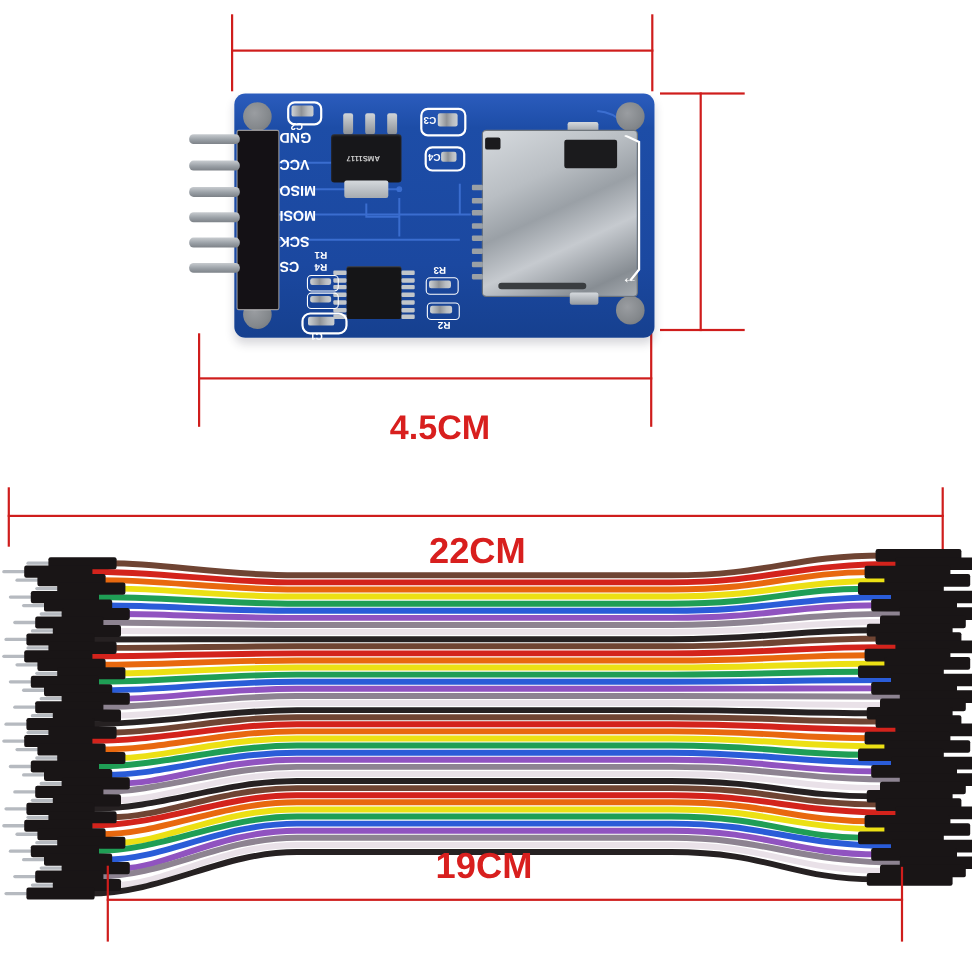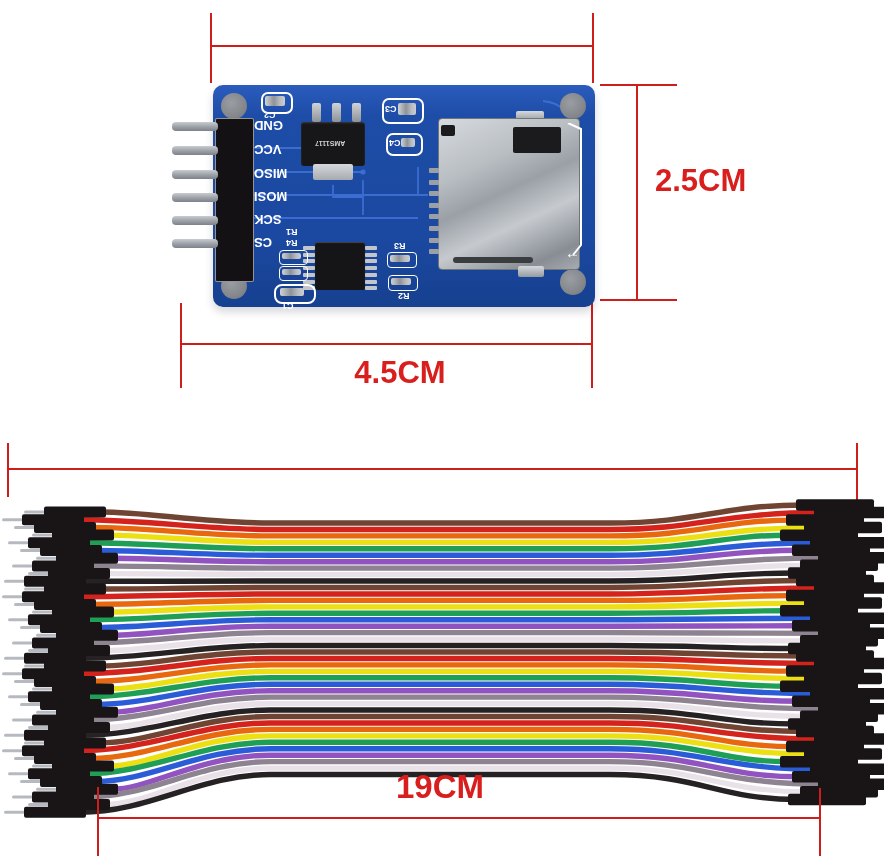--- a/index.html
+++ b/index.html
@@ -50,29 +50,28 @@
 </style>
 </head>
 <body>
 
 <div class="canvas">
 
   <div class="vline" style="left:210px;top:13px;height:70px;"></div>
   <div class="vline" style="left:592px;top:13px;height:70px;"></div>
   <div class="hline" style="left:210px;top:45px;width:384px;"></div>
 
-  <div class="dim-label dim-big" style="left:655px;top:165px;width:116px;text-align:left;">2.5CM</div>
   <div class="hline" style="left:600px;top:84px;width:77px;"></div>
   <div class="hline" style="left:600px;top:299px;width:77px;"></div>
   <div class="vline" style="left:636px;top:84px;height:217px;"></div>
 
   <div class="vline" style="left:180px;top:303px;height:85px;"></div>
   <div class="vline" style="left:591px;top:300px;height:88px;"></div>
   <div class="hline" style="left:180px;top:343px;width:413px;"></div>
-  <div class="dim-label dim-big" style="left:338px;top:357px;width:124px;">4.5CM</div>
+  <div class="dim-label dim-big" style="left:338px;top:373px;width:124px;">4.5CM</div>
 
   <div class="board">
 
     <svg class="abs" style="left:0;top:0;" width="382" height="222" viewBox="0 0 382 222">
       <g stroke="#3e71d4" stroke-width="1.8" fill="none" opacity="0.9">
         <path d="M40 63 H95"></path>
           <path d="M40 87 H150"></path>
         <path d="M40 110 H215"></path>
           <path d="M40 133 H205"></path>
         <path d="M150 95 V130"></path>
@@ -193,20 +192,21 @@
     </div>
     <div class="smd-outline" style="left:175px;top:190px;width:28px;height:14px;border-width:1.5px;border-radius:4px;">
       <div class="smd-body" style="left:2px;top:2px;width:20px;height:7px;"></div>
     </div>
     <div class="ref-label" style="left:185px;top:206px;">R2</div>
   </div>
 
   <div class="vline" style="left:7px;top:443px;height:54px;"></div>
   <div class="vline" style="left:856px;top:443px;height:62px;"></div>
   <div class="hline" style="left:7px;top:468px;width:851px;"></div>
+  <div class="dim-label dim-huge" style="left:372px;top:484px;width:124px;">22CM</div>
 
   <svg id="wires-svg" class="abs" style="left:0;top:495px;" width="884" height="330" viewBox="0 0 884 330">
       <g>
         <path d="M 100 17 C 150 17 200 28 270 28 L 610 28 C 700 28 720 10 804 10" stroke="#6f4433" stroke-width="5.4" fill="none" stroke-linecap="round"></path>
         <path d="M 78 24.7 C 150 24.7 200 34.45 270 34.45 L 610 34.45 C 700 34.45 720 17.55 822 17.55" stroke="#d3231c" stroke-width="5.4" fill="none" stroke-linecap="round"></path>
         <path d="M 90 32.4 C 150 32.4 200 40.9 270 40.9 L 610 40.9 C 700 40.9 720 25.1 794 25.1" stroke="#e8680f" stroke-width="5.4" fill="none" stroke-linecap="round"></path>
         <path d="M 108 40.1 C 150 40.1 200 47.35 270 47.35 L 610 47.35 C 700 47.35 720 32.65 812 32.65" stroke="#ece014" stroke-width="5.4" fill="none" stroke-linecap="round"></path>
         <path d="M 84 47.8 C 150 47.8 200 53.8 270 53.8 L 610 53.8 C 700 53.8 720 40.2 788 40.2" stroke="#1f9e55" stroke-width="5.4" fill="none" stroke-linecap="round"></path>
         <path d="M 96 55.5 C 150 55.5 200 60.25 270 60.25 L 610 60.25 C 700 60.25 720 47.75 818 47.75" stroke="#2a5cd8" stroke-width="5.4" fill="none" stroke-linecap="round"></path>
         <path d="M 112 63.2 C 150 63.2 200 66.7 270 66.7 L 610 66.7 C 700 66.7 720 55.3 800 55.3" stroke="#9053c0" stroke-width="5.4" fill="none" stroke-linecap="round"></path>

